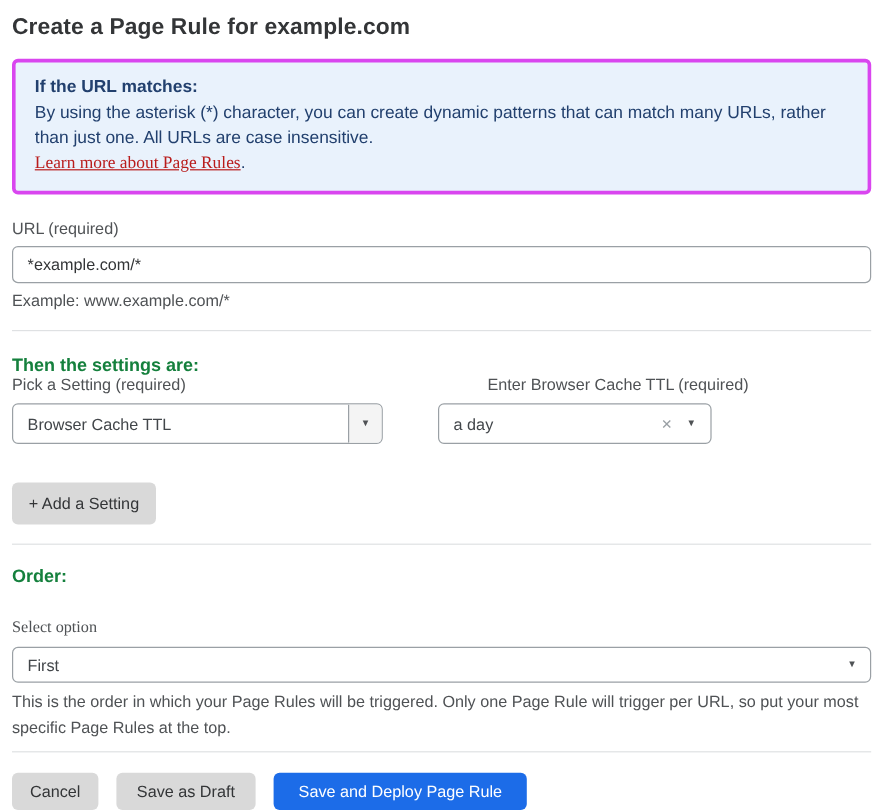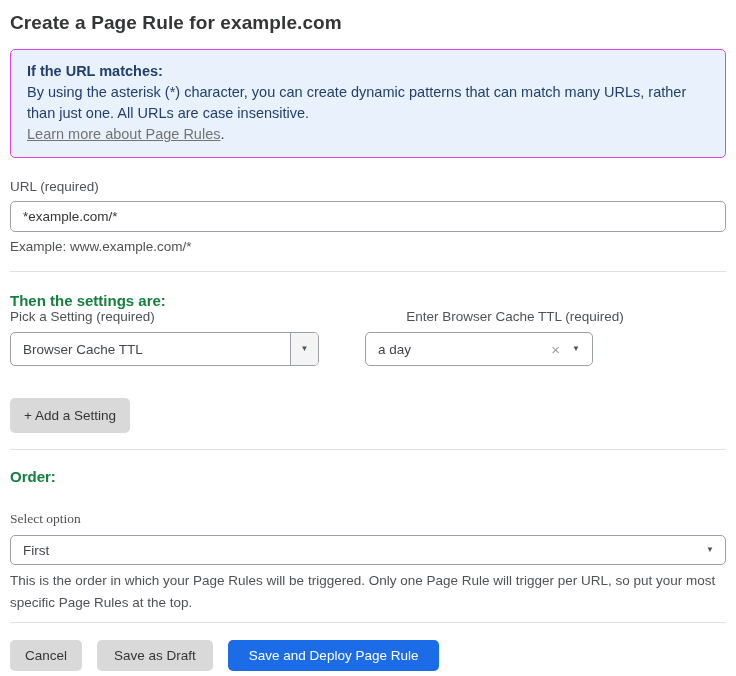--- a/index.html
+++ b/index.html
@@ -5,29 +5,29 @@
   * { box-sizing: border-box; margin: 0; padding: 0; }
   html, body { width: 736px; height: 676px; background: #ffffff; overflow: hidden; }
   body { font-family: "Liberation Sans", "DejaVu Sans", sans-serif; color: #36393a; }
   .container { padding: 8px 10px 0 10px; width: 736px; }
 
   .page-title { font-size: 19px; font-weight: bold; color: #333537; padding-top: 4px; letter-spacing: 0.1px; }
 
   .info-box {
     margin-top: 15px;
     background: #e9f2fc;
-    border: 1px solid #d946ef;
+    border: 3px solid #d946ef;
     border-radius: 5px;
     padding: 11px 16px 12px 16px;
     color: #22406e;
     font-size: 14.5px;
     line-height: 21px;
   }
   .info-heading { font-weight: bold; }
-  .info-link { color: #737373; text-decoration: underline; cursor: pointer; }
+  .info-link { color: #b91c1c; text-decoration: underline; cursor: pointer; font-family: Liberation Serif, serif; }
 
   .field-label { margin-top: 21px; font-size: 13.5px; color: #4f5255; }
   .url-input {
     margin-top: 7px;
     width: 716px;
     height: 31px;
     border: 1px solid #9aa0a5;
     border-radius: 5px;
     padding: 0 12px;
     font-size: 13.5px;

